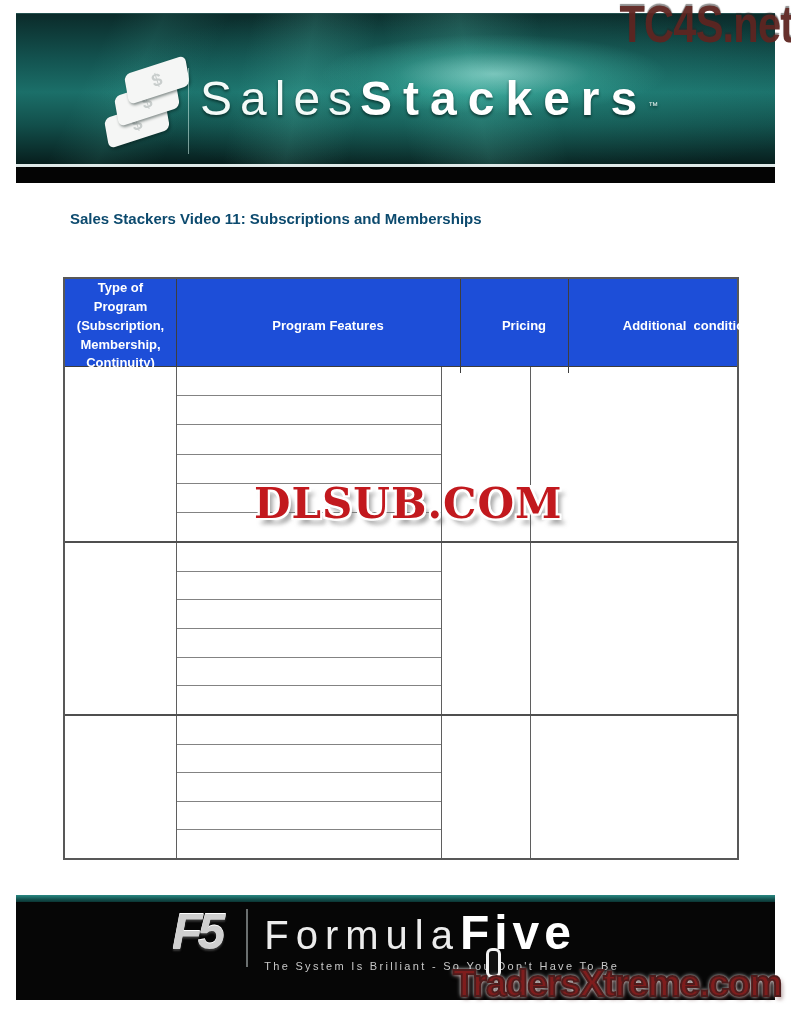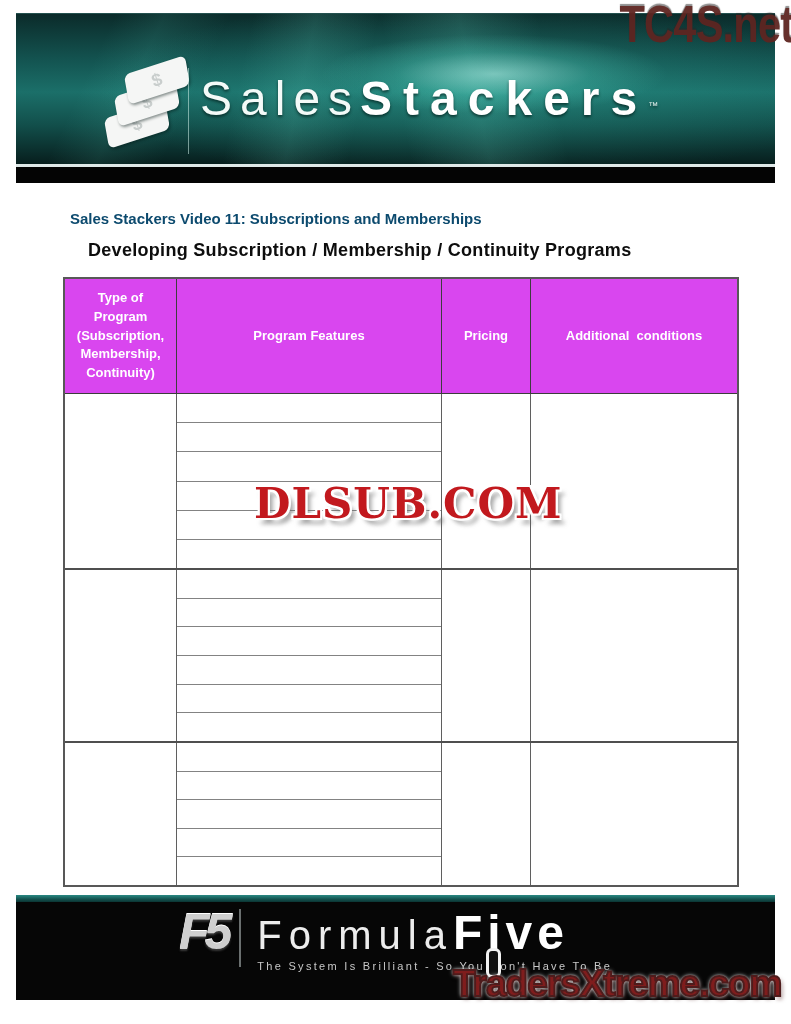--- a/index.html
+++ b/index.html
@@ -59,22 +59,22 @@
             text-shadow:0 0 3px #fff, 0 0 5px #fff, 2px 3px 4px rgba(60,10,10,.5); }
   .wm-artifact { position:absolute; left:486px; top:948px; width:15px; height:30px; z-index:39;
             border:3px solid #f2f2f2; background:#101010; border-radius:6px; }
 
   
   .h-sub { position:absolute; left:70px; top:210px; font-size:15px; font-weight:bold; color:#0c4a6e; }
   .h-main { position:absolute; left:88px; top:240px; font-size:18px; font-weight:bold; color:#0d0d0d; letter-spacing:.3px; }
 
   
   .tbl { position:absolute; left:63px; top:277px; width:676px; border:2px solid #585858; background:#fff; }
-  .thead { display:grid; grid-template-columns:112px 265px 89px 206px; height:115px;
-           background:#d946ef; border-bottom:1px solid #3c3c3c; }
+  .thead { display:grid; grid-template-columns:112px 265px 89px 206px; height:88px;
+           background:#1d4ed8; border-bottom:1px solid #3c3c3c;gap:19px; }
   .thcell { display:flex; align-items:center; justify-content:center; text-align:center;
            color:#fff; font-weight:bold; font-size:13px; line-height:1.45;
            border-right:1px solid #3e3e3e; padding:18px 6px; }
   .thcell:last-child { border-right:none; white-space:pre; }
   .thcell.c0 { padding:0 10px; }
   .trow { display:grid; grid-template-columns:112px 265px 89px 206px; }
   .trow:nth-child(1) { height:174px; }
   .trow:nth-child(2) { height:173px; border-top:2px solid #4f4f4f; }
   .trow:nth-child(3) { height:144px; border-top:2px solid #4f4f4f; }
   .tcell { border-right:1px solid #5f5f5f; }
@@ -83,21 +83,21 @@
   .subrow { flex:1; border-bottom:1px solid #838383; }
   .subrow:last-child { border-bottom:none; }
 
   
   .footer { position:absolute; left:16px; top:895px; width:759px; height:105px; }
   .footer-strip { position:absolute; left:0; top:0; width:759px; height:7px;
            background:linear-gradient(180deg,#2a8a84 0%, #14524f 60%, #0b3533 100%); }
   .footer-black { position:absolute; left:0; top:7px; width:759px; height:98px; background:#060606; }
   .f-logo-row { position:absolute; left:0; top:14px; width:759px; display:flex; justify-content:center; align-items:flex-start; }
   .f5 { font-size:50px; font-weight:bold; font-style:italic; letter-spacing:-5px; line-height:.95;
-        color:#cfcfcf; text-shadow:0 -1px 0 #ffffff, 0 2px 2px #3a3a3a; padding-right:12px; }
+        color:#cfcfcf; text-shadow:0 -1px 0 #ffffff, 0 2px 2px #3a3a3a; padding-right:26px; }
   .f-divider { width:2px; height:58px; background:#9fa8a7; opacity:.65; margin-right:16px; }
   .f-textcol { display:flex; flex-direction:column; }
   .f-brandline { white-space:nowrap; line-height:1; }
   .f-brandline .fb1 { font-size:40px; font-weight:normal; color:#ececec; letter-spacing:7px; }
   .f-brandline .fb2 { font-size:48px; font-weight:bold; color:#ffffff; letter-spacing:5px; }
   .f-tagline { font-size:11px; letter-spacing:2.3px; color:#c8c8c8; margin-top:3px; white-space:nowrap; }
   .f-copyright { position:absolute; left:0; bottom:6px; width:759px; text-align:center;
         font-size:17px; letter-spacing:1.6px; color:#b5b5b5; white-space:nowrap; }
 </style>
 </head>
@@ -123,21 +123,20 @@
     <div class="banner-strip"></div>
     <div class="banner-black"></div>
   </div>
 
   <div class="wm-top">TC4S.net</div>
   <div class="wm-center">DLSUB.COM</div>
   <div class="wm-artifact"></div>
   <div class="wm-bottom">TradersXtreme.com</div>
 
   <div class="h-sub">Sales Stackers Video 11: Subscriptions and Memberships</div>
-  <div class="h-main">Developing Subscription / Membership / Continuity Programs</div>
 
   <div class="tbl">
     <div class="thead">
       <div class="thcell c0">Type of Program (Subscription, Membership, Continuity)</div>
       <div class="thcell">Program Features</div>
       <div class="thcell">Pricing</div>
       <div class="thcell">Additional  conditions</div>
     </div>
     <div>
         <div class="trow">

